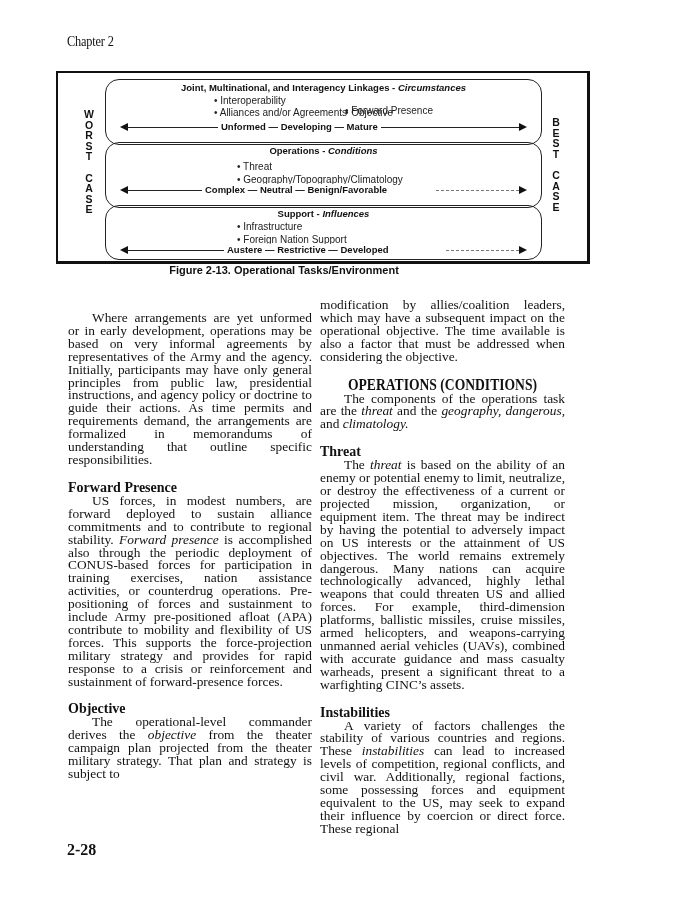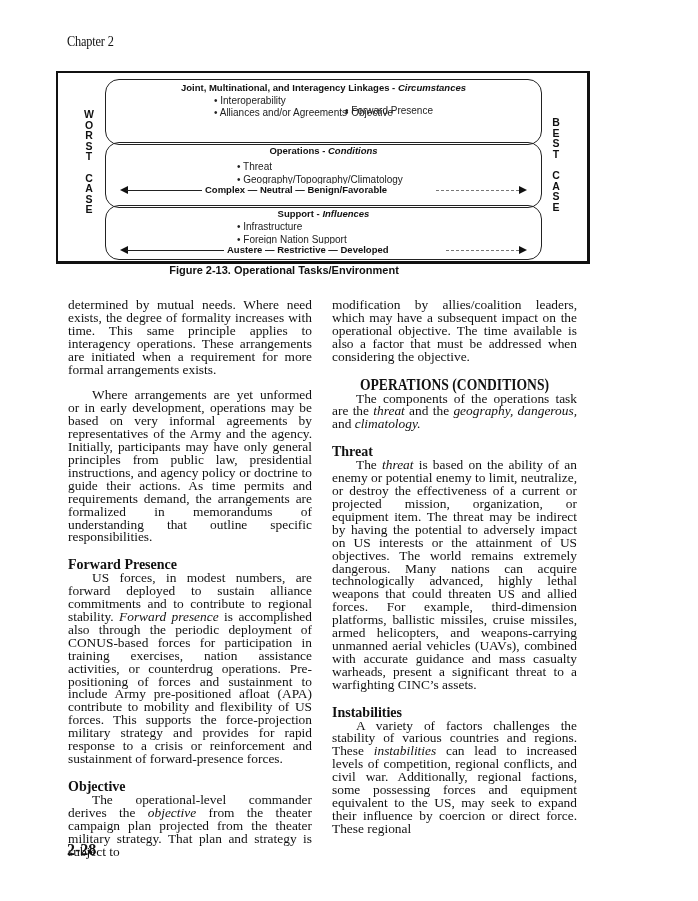--- a/index.html
+++ b/index.html
@@ -28,21 +28,21 @@
   #worst { left: 24px; top: 36px; }
   #best { left: 491px; top: 44px; }
   .vert span { display: block; }
   .vert .gap { height: 11px; }
 
   #caption { position: absolute; left: 0; width: 618px; top: 264px; text-align: center; font-weight: bold; font-size: 11px; }
   #caption span { display: inline-block; margin-left: -50px; }
 
   .col { position: absolute; font-size: 13.4px; line-height: 12.9px; text-align: justify; }
   #colL { left: 68px; top: 299px; width: 244px; }
-  #colR { left: 332px; top: 299px; width: 245px; }
+  #colR { left: 320px; top: 299px; width: 245px; }
   .col p { margin: 0; }
   .col p.ind { text-indent: 24px; }
   .col .sp { height: 13px; }
   .col h3 { margin: 0; font-size: 14px; font-weight: bold; line-height: 15px; }
   .col h2 { margin: 0; font-size: 16px; font-weight: bold; text-align: center; line-height: 16px; transform: scaleX(0.85); }
 
   #pagenum { position: absolute; left: 67px; top: 841px; font-size: 16px; font-weight: bold; }
 </style>
 </head>
 <body>
@@ -73,20 +73,26 @@
     <span>S</span>
     <span>E</span>
   </div>
 
   <div id="box1" class="rbox">
     <div class="rtitle"><span>Joint, Multinational, and Interagency Linkages - </span><i>Circumstances</i></div>
     <div class="bullet" style="left:108px; top:15px;">• Interoperability</div>
     <div class="bullet" style="left:108px; top:27px;">• Alliances and/or Agreements</div>
     <div class="bullet" style="left:239px; top:25px;">• Forward Presence</div>
     <div class="bullet" style="left:239px; top:27px;">• Objective</div>
+    <div class="scale" style="top:41px;">
+      <div class="arrow-l"></div>
+      <div class="line" style="left:20px; right:20px;"></div>
+      <div class="arrow-r"></div>
+      <div class="labels" style="left:112px;">Unformed — Developing — Mature</div>
+    </div>
   </div>
 
   <div id="box3" class="rbox">
     <div class="rtitle"><span>Support - </span><i>Influences</i></div>
     <div class="bullet" style="left:131px; top:15px;">• Infrastructure</div>
     <div class="bullet" style="left:131px; top:28px;">• Foreign Nation Support</div>
     <div class="scale" style="top:38px;">
       <div class="arrow-l"></div>
       <div class="line" style="left:20px; width:200px;"></div>
       <div class="dash" style="left:340px; right:22px;"></div>
@@ -105,21 +111,20 @@
       <div class="dash" style="left:330px; right:22px;"></div>
       <div class="arrow-r"></div>
       <div class="labels" style="left:96px;">Complex  — Neutral — Benign/Favorable</div>
     </div>
   </div>
 </div>
 
 <div id="caption" class="sans"><span>Figure 2-13. Operational Tasks/Environment</span></div>
 
 <div id="colL" class="col serif">
-  <p>determined by mutual needs. Where need exists, the degree of formality increases with time. This same principle applies to interagency operations. These arrangements are initiated when a requirement for more formal arrangements exists.</p>
   <div class="sp"></div>
   <p class="ind">Where arrangements are yet unformed or in early development, operations may be based on very informal agreements by representatives of the Army and the agency. Initially, participants may have only general principles from public law, presidential instructions, and agency policy or doctrine to guide their actions. As time permits and requirements demand, the arrangements are formalized in memorandums of understanding that outline specific responsibilities.</p>
   <div class="sp"></div>
   <h3>Forward Presence</h3>
   <p class="ind"><span>US forces, in modest numbers, are forward deployed to sustain alliance commitments and to contribute to regional stability. </span><i>Forward presence</i><span> is accomplished also through the periodic deployment of CONUS-based forces for participation in training exercises, nation assistance activities, or counterdrug operations. Pre-positioning of forces and sustainment to include Army pre-positioned afloat (APA) contribute to mobility and flexibility of US forces. This supports the force-projection military strategy and provides for rapid response to a crisis or reinforcement and sustainment of forward-presence forces.</span></p>
   <div class="sp"></div>
   <h3>Objective</h3>
   <p class="ind"><span>The operational-level commander derives the </span><i>objective</i><span> from the theater campaign plan projected from the theater military strategy. That plan and strategy is subject to</span></p>
 </div>
 

